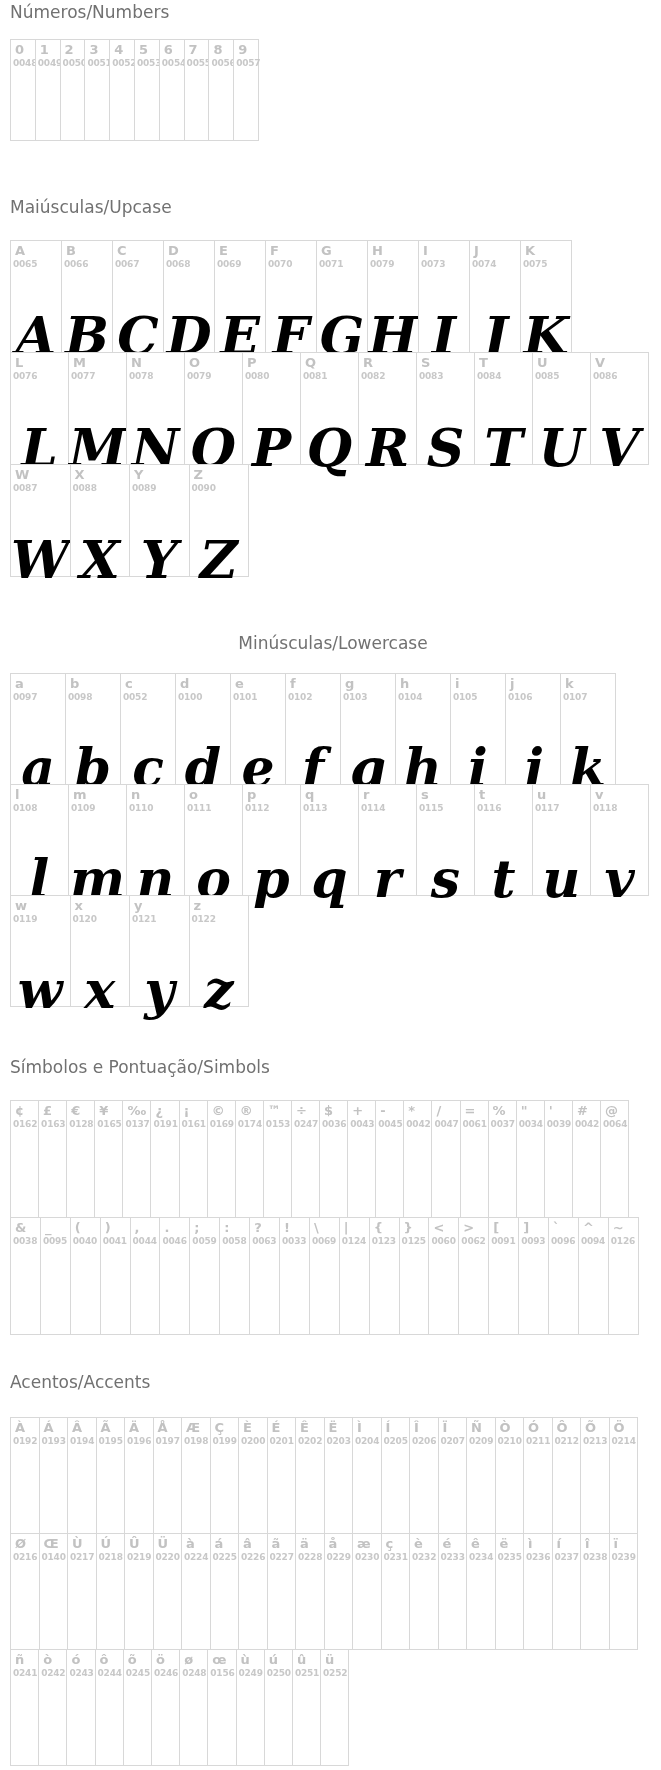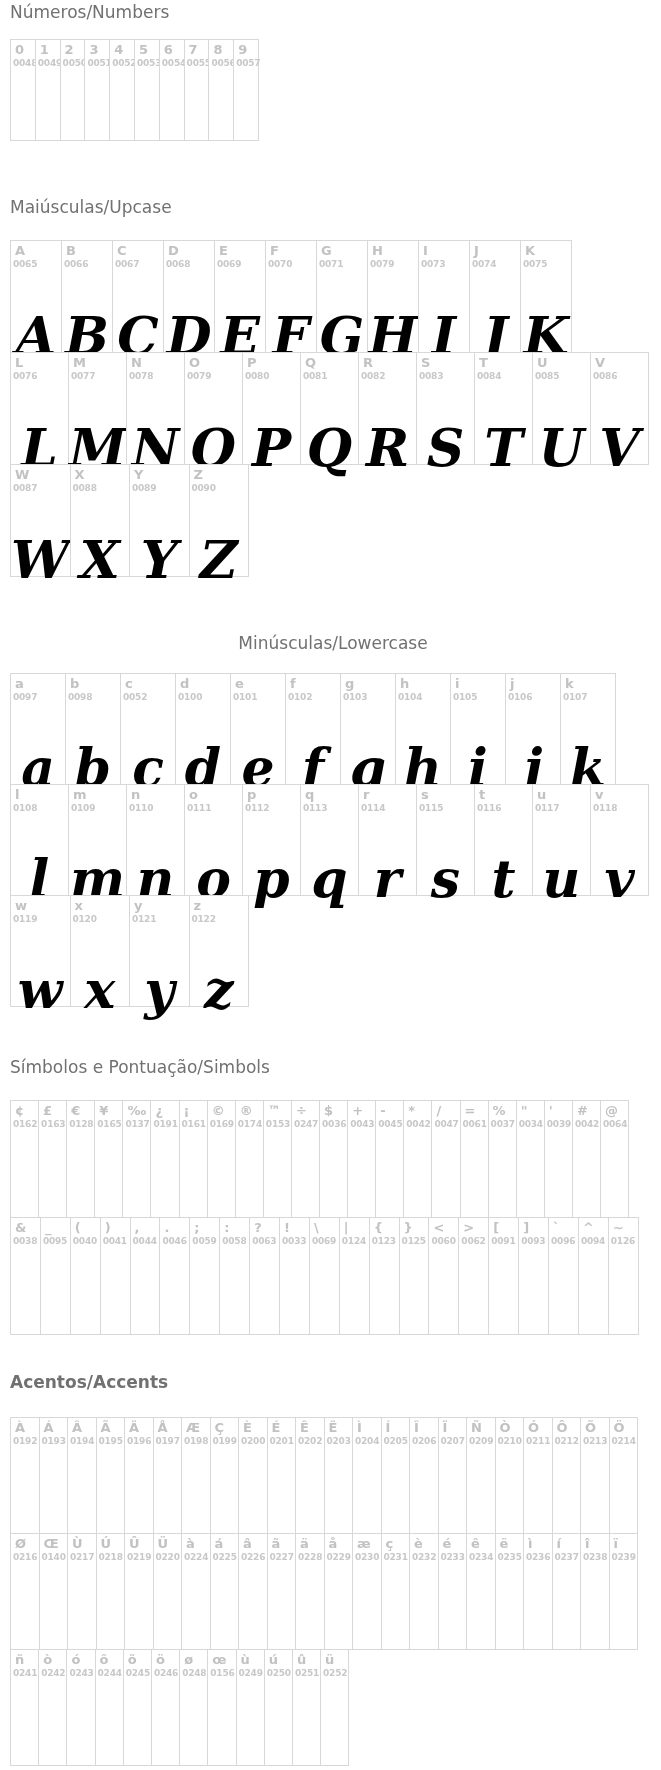--- a/index.html
+++ b/index.html
@@ -685,21 +685,21 @@
   <div class="char-cell" style="width: 30.9px; height: 118px;">
     <span class="cell-label">~</span>
     <span class="cell-code">0126</span>
     <span class="cell-glyph"></span>
   </div>
 </div>
         </div>
   </section>
 
   <section class="charmap-section">
-    <h2 class="section-title" style="margin-top: 37px; margin-bottom: 24px; font-weight: bold;">Acentos/Accents</h2>
+    <h2 class="section-title" style="margin-top: 37px; margin-bottom: 24px;">Acentos/Accents</h2>
     <div class="rows">
           <div class="glyph-row">
   <div class="char-cell" style="width: 29.5px; height: 117px;">
     <span class="cell-label">À</span>
     <span class="cell-code">0192</span>
     <span class="cell-glyph"></span>
   </div>
 
   <div class="char-cell" style="width: 29.5px; height: 117px;">
     <span class="cell-label">Á</span>

